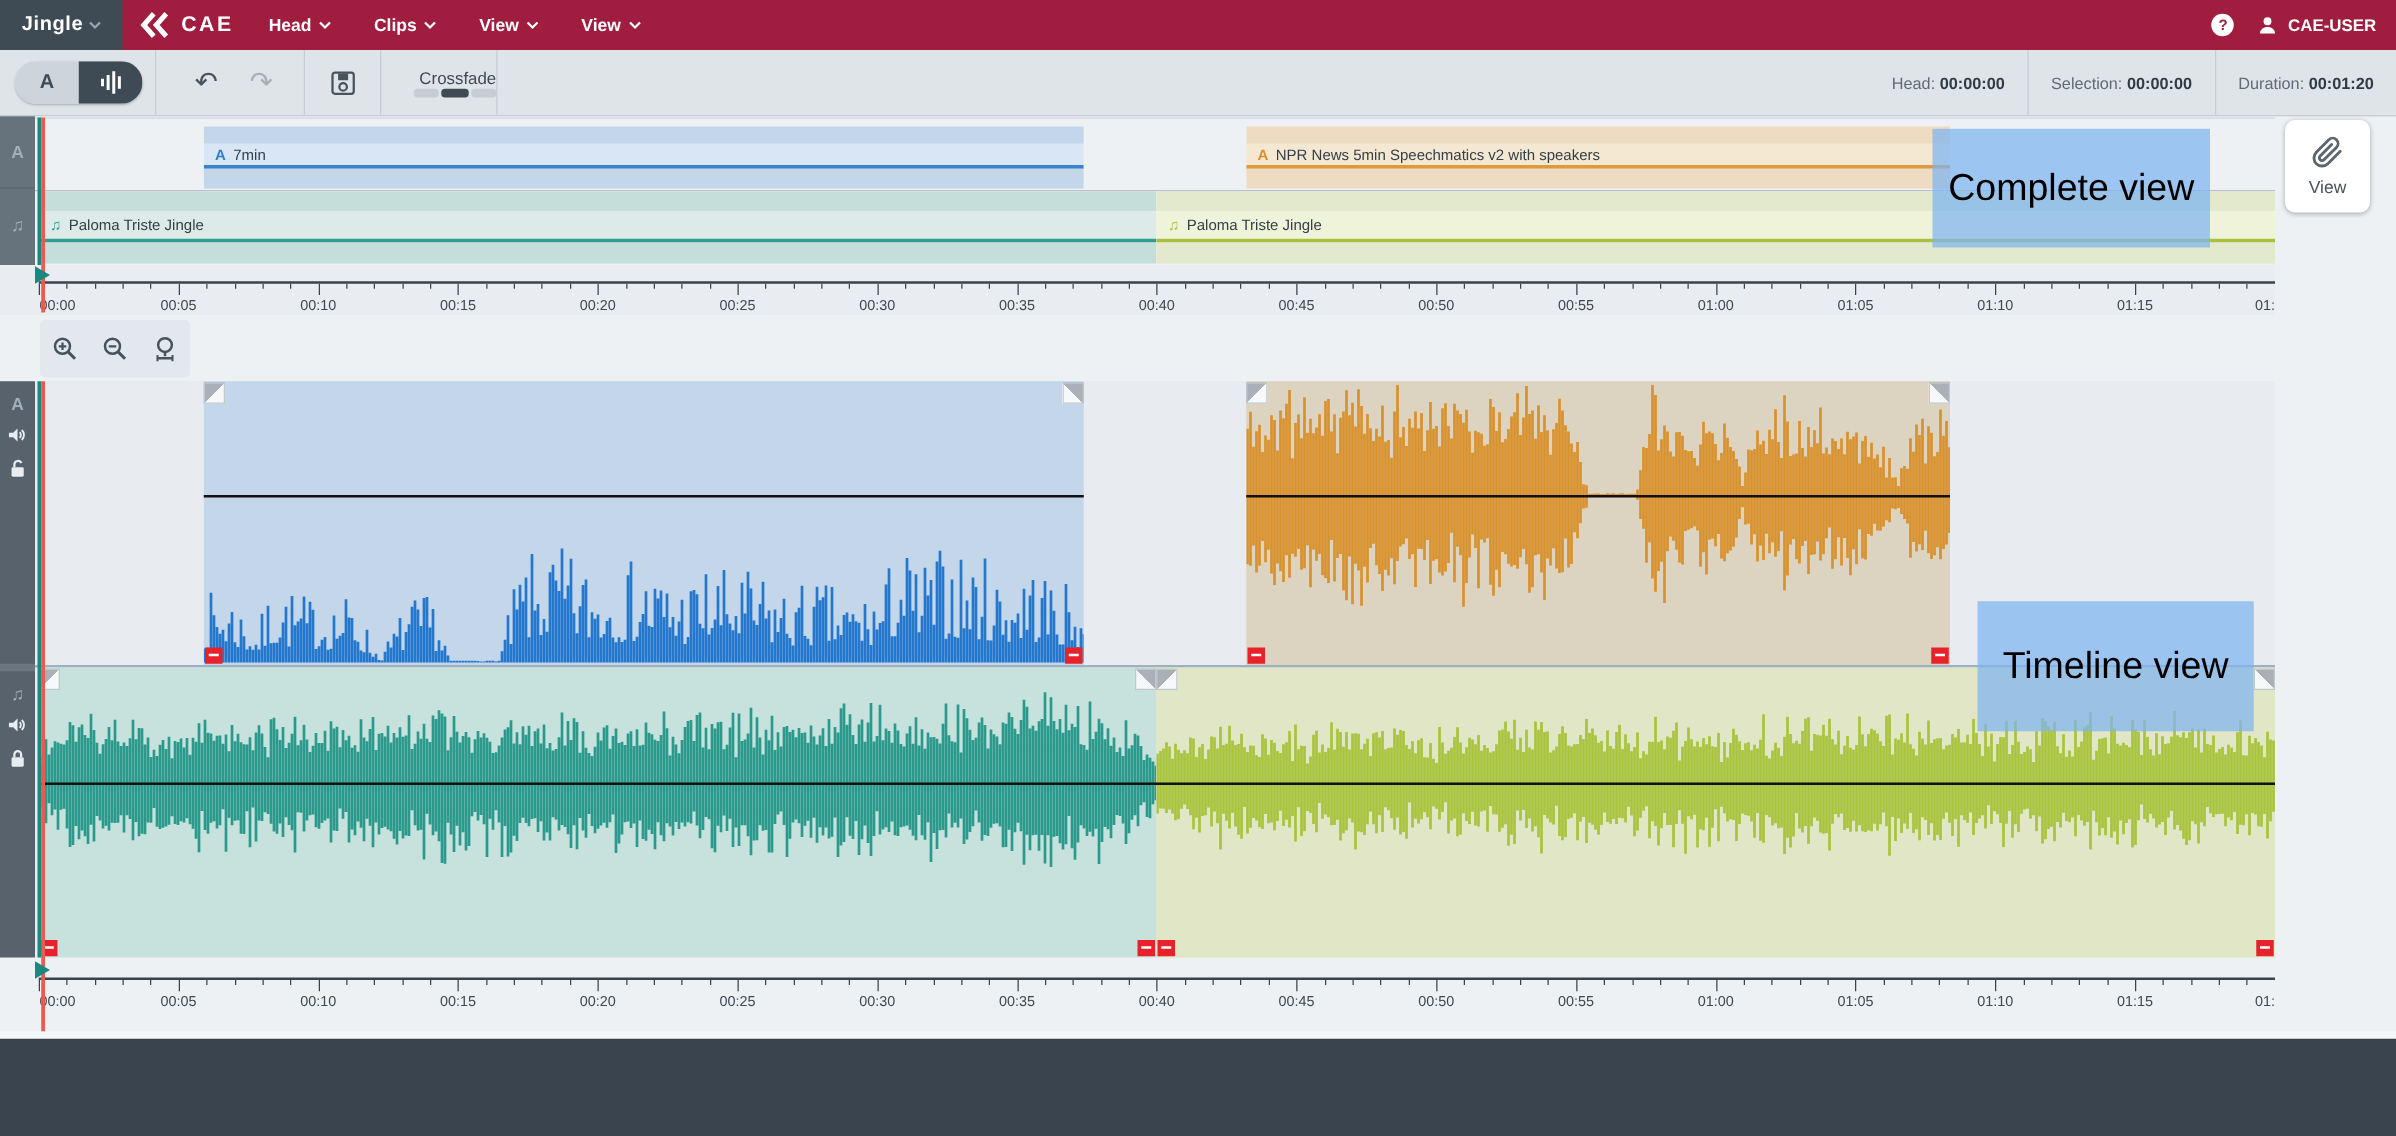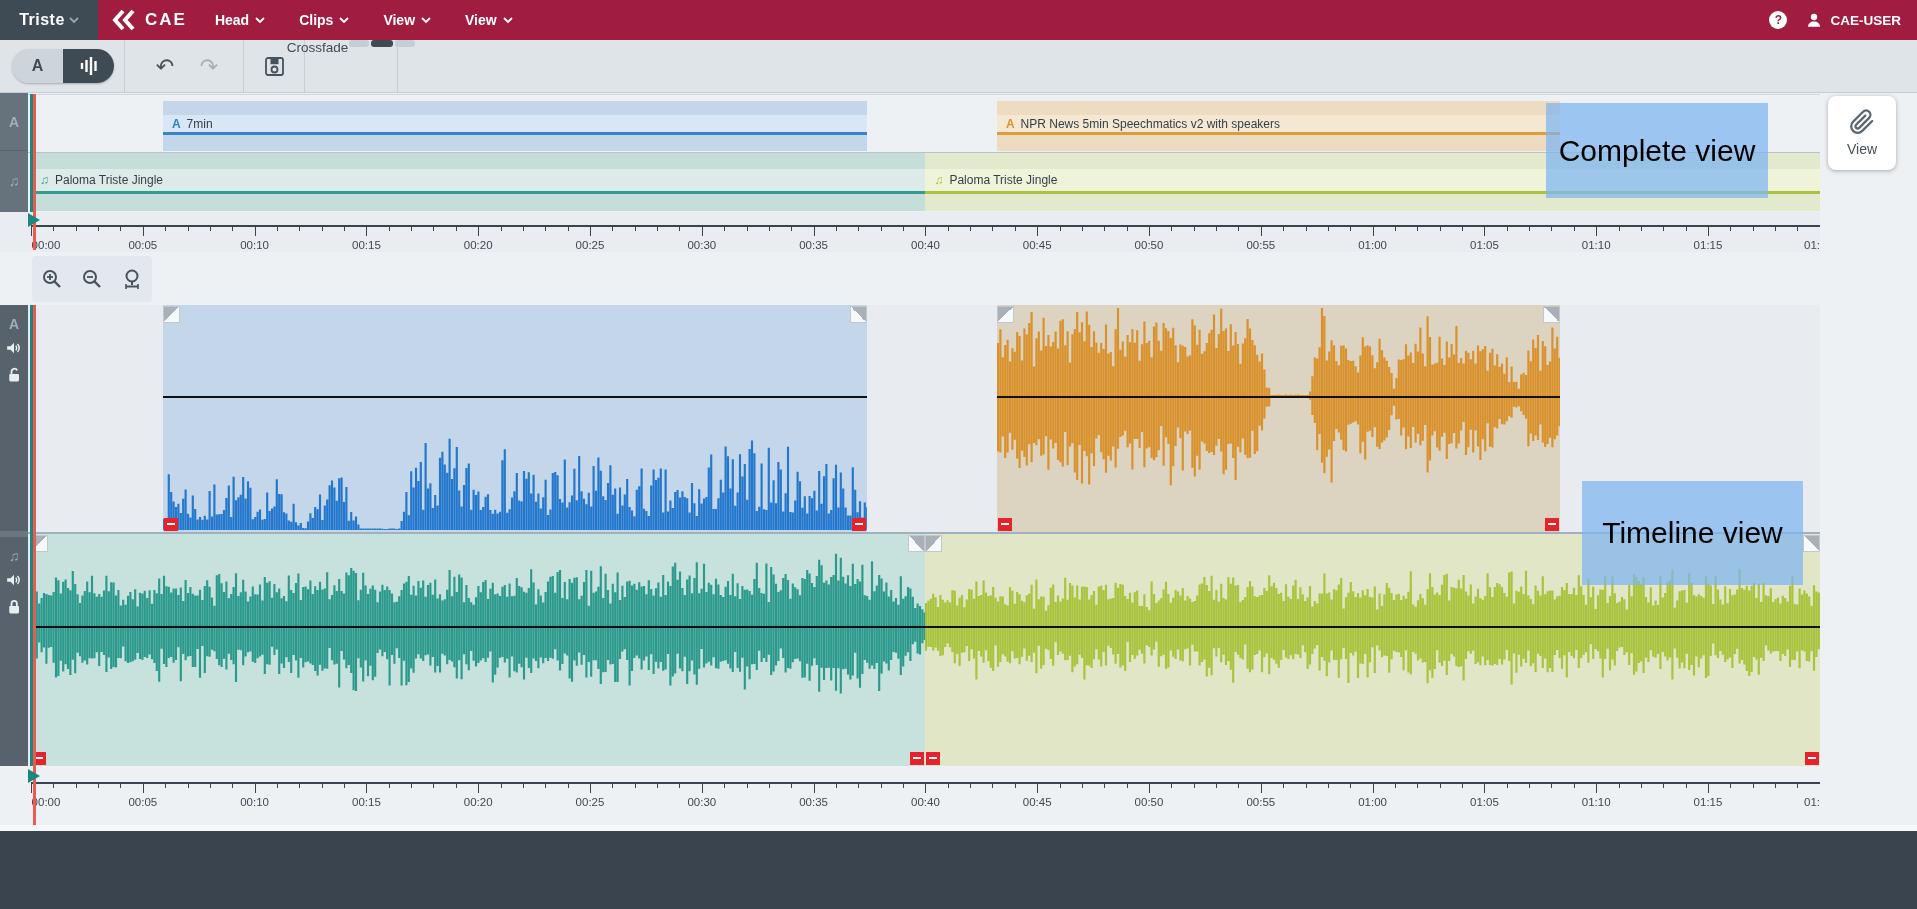--- a/index.html
+++ b/index.html
@@ -20,21 +20,21 @@
   
   .toolbar{position:absolute;left:0;top:40px;width:1917px;height:52px;background:#dfe4e9;border-bottom:1px solid #c6cdd4;display:flex;align-items:center;}
   .mode-pill{margin-left:12px;display:flex;height:34px;border-radius:17px;overflow:hidden;box-shadow:0 1px 2px rgba(0,0,0,.25);flex:0 0 auto;}
   .mode-half{width:51px;display:flex;align-items:center;justify-content:center;}
   .mode-a{background:#cdd4da;color:#3e4a54;font-size:16px;font-weight:bold;}
   .mode-wave{background:#3e4a54;}
   .tb-sep{width:1px;height:52px;background:#c6cdd4;margin:0 0;}
   .tb-btn{display:flex;align-items:center;justify-content:center;width:44px;height:44px;}
   .glyph-undo{font-family:"DejaVu Sans",sans-serif;font-size:22px;color:#46525c;}
   .glyph-redo{font-family:"DejaVu Sans",sans-serif;font-size:22px;color:#a7b0b9;}
-  .crossfade{display:flex;align-items:flex-start;justify-content:center;gap:1px;width:92px;height:52px;}
+  .crossfade{display:flex;flex-direction:column;align-items:flex-end;justify-content:center;gap:1px;width:92px;height:52px;}
   .crossfade-label{font-size:13.5px;color:#3f4a53;}
   .crossfade-bar{display:flex;gap:2px;}
   .crossfade-bar span{height:7px;border-radius:3px;}
   .toolbar-right{margin-left:auto;display:flex;align-items:center;height:52px;}
   .status{padding:0 18px;font-size:13px;color:#5f6a74;white-space:nowrap;}
   .status b{color:#303b44;}
 
   
   .side{position:absolute;left:0;width:28px;background:#66727c;}
   .side.dark{background:#57626c;}
@@ -83,21 +83,21 @@
   .ph-tri{position:absolute;z-index:31;width:0;height:0;border-top:7px solid transparent;border-bottom:7px solid transparent;border-left:12px solid #17897e;}
   .gap-strip{position:absolute;background:#f5f7f9;}
 </style>
 </head>
 <body>
 
 <div id="app">
 
   <div class="menubar">
     <div class="logo-block">
-      <span class="logo-text">Triste</span>
+      <span class="logo-text">Jingle</span>
       <svg width="10" height="7">
           <polyline points="1,1 5,5 9,1" fill="none" stroke="#9aa6b0" stroke-width="1.8"></polyline>
         </svg>
     </div>
     <div class="cae-logo">
       <svg width="24" height="22">
         <polyline points="11,2 3,11 11,20" fill="none" stroke="#fff" stroke-width="4"></polyline>
         <polyline points="21,2 13,11 21,20" fill="none" stroke="#fff" stroke-width="4"></polyline>
       </svg>
       <span class="cae-text">CAE</span>
@@ -173,20 +173,36 @@
     <div class="crossfade">
       <span class="crossfade-label">Crossfade</span>
       <span class="crossfade-bar">
         <span style="width:20px;background:#c6cdd4"></span>
           <span style="width:22px;background:#3f4a54"></span>
           <span style="width:20px;background:#c6cdd4"></span>
       </span>
     </div>
     <div class="tb-sep"></div>
 
+    <div class="toolbar-right">
+      <div class="status">
+        <span>Head:</span>
+        <b>00:00:00</b>
+      </div>
+      <div class="tb-sep"></div>
+      <div class="status">
+        <span>Selection:</span>
+        <b>00:00:00</b>
+      </div>
+      <div class="tb-sep"></div>
+      <div class="status">
+        <span>Duration:</span>
+        <b>00:01:20</b>
+      </div>
+    </div>
   </div>
 
   <div class="side" id="ov-side" style="top:93px;height:119px">
       <div class="side-ico" style="top: 19.5px;"><span class="side-letter">A</span></div>
       <div style="position: absolute; left: 0px; top: 57px; width: 28px; height: 1px; background: rgb(89, 101, 111);"></div>
       <div class="side-ico" style="top: 79px;"><span class="side-note">♫</span></div>
     </div>
   <div id="overview-rows">
       <div class="ov-clip" style="left: 134.924px; top: 6px; width: 704.34px; height: 50px;">
         <div class="ov-band" style="top: 0px; height: 14px; background: rgb(195, 214, 234);"></div>

